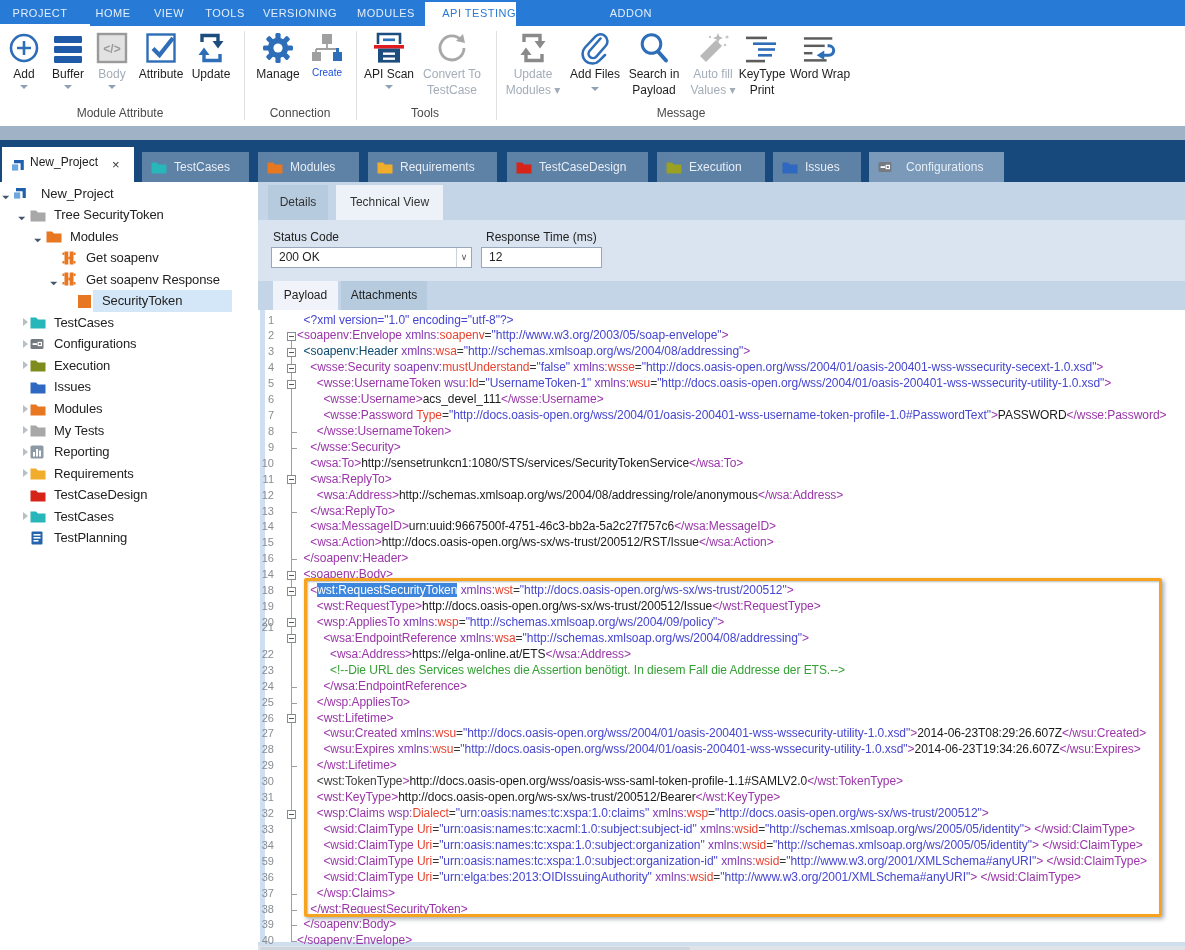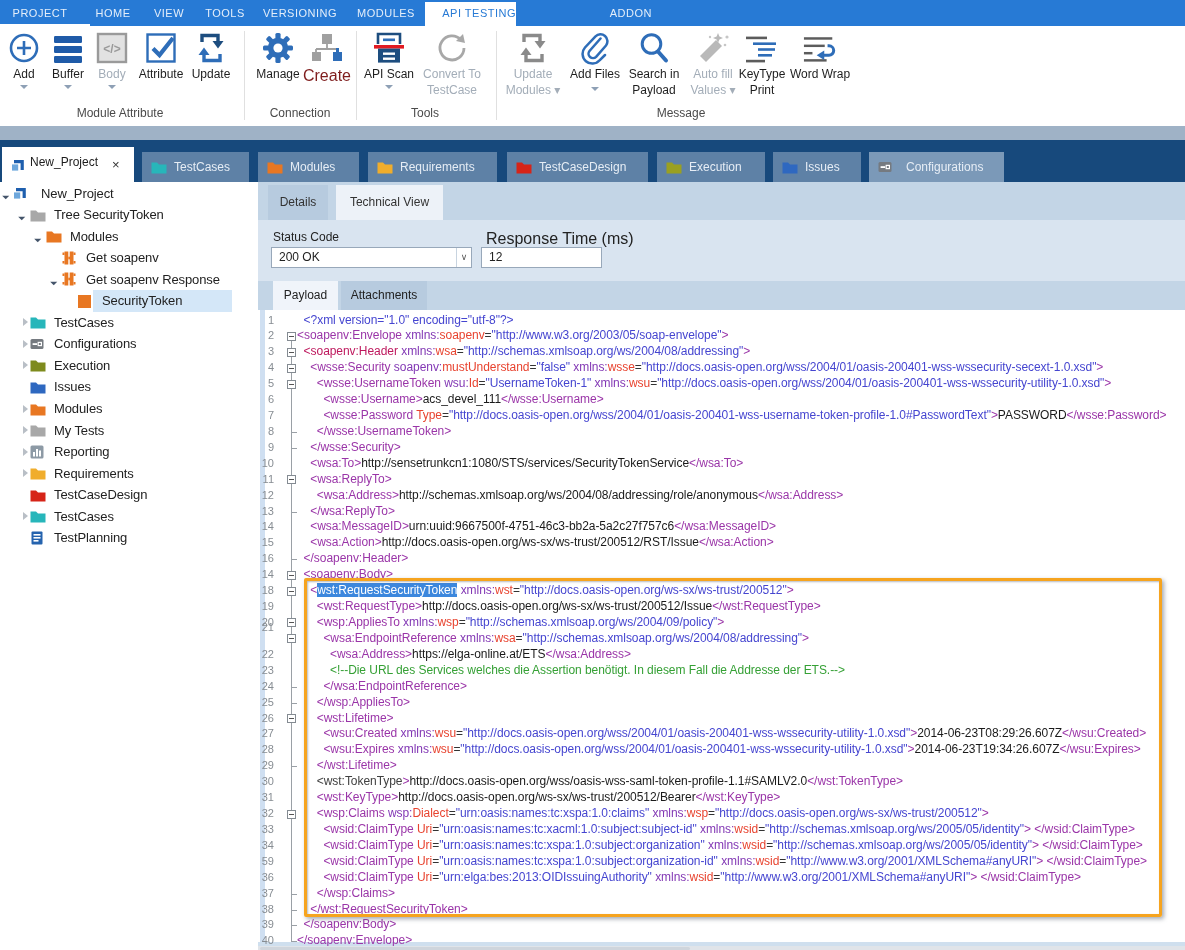--- a/index.html
+++ b/index.html
@@ -88,21 +88,21 @@
 <div style="position:absolute;left:218px;top:67px;width:120px;text-align:center;font-size:12px;color:#1e1e1e">Manage</div>
 <div style="position:absolute;left:310px;top:31px;width:34px;height:34px;display:flex;align-items:center;justify-content:center">
     <svg width="32" height="32" viewBox="0 0 32 32" style="">
       <rect x="11" y="2" width="10" height="10" fill="#a0a0a0"></rect>
       <path d="M16 12v5M5 17h22M5 17v3M27 17v3" stroke="#a0a0a0" stroke-width="1.8" fill="none"></path>
       <rect x="1" y="20" width="9" height="9" fill="#a0a0a0"></rect>
       <rect x="22" y="20" width="9" height="9" fill="#2e6db8"></rect>
       <rect x="25" y="16" width="3" height="4" fill="#2e6db8"></rect>
     </svg>
   </div>
-<div style="position:absolute;left:267px;top:67px;width:120px;text-align:center;font-size:16px;color:#7f1d1d">Create</div>
+<div style="position:absolute;left:267px;top:67px;width:120px;text-align:center;font-size:10px;color:#1d4ed8">Create</div>
 <div style="position:absolute;left:372px;top:31px;width:34px;height:34px;display:flex;align-items:center;justify-content:center">
     <svg width="34" height="34" viewBox="0 0 34 34" style="">
       <path d="M6 13 L6 3 L28 3 L28 13" fill="none" stroke="#1d4d7f" stroke-width="2.6"></path>
       <rect x="11" y="7.5" width="12" height="2.6" fill="#2e6db8"></rect>
       <rect x="2" y="14" width="30" height="3.6" fill="#e11b22"></rect>
       <rect x="6" y="17.6" width="22" height="14" fill="#1d4d7f"></rect>
       <rect x="11" y="21.5" width="12" height="2.4" fill="#fff"></rect>
       <rect x="11" y="26.5" width="12" height="2.4" fill="#fff"></rect>
     </svg>
   </div>
@@ -316,21 +316,21 @@
       <rect x="3.5" y="3" width="7" height="1.6" fill="#fff"></rect>
       <rect x="3.5" y="6" width="7" height="1.6" fill="#fff"></rect>
       <rect x="3.5" y="9" width="5" height="1.6" fill="#fff"></rect>
     </svg></div>
 <div class="trow" style="left:54px;top:527.3000000000001px">TestPlanning</div>
 <div class="abs" style="left:258px;top:182px;width:927px;height:38px;background:#c3d5e6"></div>
 <div class="abs" style="left:268px;top:185px;width:60px;height:35px;background:#b7cbdf;font-size:12px;color:#333;text-align:center;line-height:35px">Details</div>
 <div class="abs" style="left:336px;top:185px;width:107px;height:35px;background:#edf2f8;font-size:12px;color:#333;text-align:center;line-height:35px">Technical View</div>
 <div class="abs" style="left:258px;top:220px;width:927px;height:61px;background:#d9e4f0"></div>
 <div class="abs" style="left:273px;top:230px;font-size:12px;color:#222">Status Code</div>
-<div class="abs" style="left:486px;top:230px;font-size:16px;color:#222">Response Time (ms)</div>
+<div class="abs" style="left:486px;top:230px;font-size:12px;color:#222">Response Time (ms)</div>
 <div class="abs" style="left:271px;top:247px;width:201px;height:21px;background:#fff;border:1px solid #98a8ba"></div>
 <div class="abs" style="left:279px;top:250px;font-size:12px;color:#222">200 OK</div>
 <div class="abs" style="left:456px;top:248px;width:15px;height:19px;border-left:1px solid #c8d4e0;font-size:9px;color:#555;text-align:center;line-height:19px">∨</div>
 <div class="abs" style="left:481px;top:247px;width:121px;height:21px;background:#fff;border:1px solid #98a8ba"></div>
 <div class="abs" style="left:489px;top:250px;font-size:12px;color:#222">12</div>
 <div class="abs" style="left:258px;top:281px;width:927px;height:29px;background:#c3d5e6"></div>
 <div class="abs" style="left:273px;top:281px;width:65px;height:29px;background:#f0f4fa;font-size:12px;color:#222;text-align:center;line-height:29px">Payload</div>
 <div class="abs" style="left:341px;top:281px;width:86px;height:29px;background:#b7cbdf;font-size:12px;color:#222;text-align:center;line-height:29px">Attachments</div>
 <div class="abs" style="left:258px;top:310px;width:927px;height:632px;background:#fff"></div>
 <div style="position:absolute;left:260px;top:310px;width:5px;height:632px;background:#cfdfF1"></div>
@@ -414,21 +414,21 @@
 <div class="ln" style="top:821.94px">33</div>
 <div class="ln" style="top:837.86px">34</div>
 <div class="ln" style="top:853.78px">59</div>
 <div class="ln" style="top:869.70px">36</div>
 <div class="ln" style="top:885.62px">37</div>
 <div class="ln" style="top:901.54px">38</div>
 <div class="ln" style="top:917.46px">39</div>
 <div class="ln" style="top:933.38px">40</div>
 <div class="cl" style="top:312.50px;left:303.6px"><i style="color:#4545d0">&lt;?xml version="1.0" encoding="utf-8"?&gt;</i></div>
 <div class="cl" style="top:328.42px;left:297.0px"><i style="color:#9a35a8">&lt;soapenv:Envelope</i> <i style="color:#8339b5">xmlns:</i><i style="color:#e8432f">soapenv</i><i style="color:#333333">=</i><i style="color:#4545d0">"http://www.w3.org/2003/05/soap-envelope"</i><i style="color:#9a35a8">&gt;</i></div>
-<div class="cl" style="top:344.34px;left:303.6px"><i style="color:#be185d">&lt;soapenv:Header</i> <i style="color:#8339b5">xmlns:</i><i style="color:#e8432f">wsa</i><i style="color:#333333">=</i><i style="color:#4545d0">"http://schemas.xmlsoap.org/ws/2004/08/addressing"</i><i style="color:#9a35a8">&gt;</i></div>
+<div class="cl" style="top:344.34px;left:303.6px"><i style="color:#0c4a6e">&lt;soapenv:Header</i> <i style="color:#8339b5">xmlns:</i><i style="color:#e8432f">wsa</i><i style="color:#333333">=</i><i style="color:#4545d0">"http://schemas.xmlsoap.org/ws/2004/08/addressing"</i><i style="color:#9a35a8">&gt;</i></div>
 <div class="cl" style="top:360.26px;left:310.2px"><i style="color:#9a35a8">&lt;wsse:Security</i> <i style="color:#8339b5">soapenv:</i><i style="color:#e8432f">mustUnderstand</i><i style="color:#333333">=</i><i style="color:#4545d0">"false"</i> <i style="color:#8339b5">xmlns:</i><i style="color:#e8432f">wsse</i><i style="color:#333333">=</i><i style="color:#4545d0">"http://docs.oasis-open.org/wss/2004/01/oasis-200401-wss-wssecurity-secext-1.0.xsd"</i><i style="color:#9a35a8">&gt;</i></div>
 <div class="cl" style="top:376.18px;left:316.8px"><i style="color:#9a35a8">&lt;wsse:UsernameToken</i> <i style="color:#8339b5">wsu:</i><i style="color:#e8432f">Id</i><i style="color:#333333">=</i><i style="color:#4545d0">"UsernameToken-1"</i> <i style="color:#8339b5">xmlns:</i><i style="color:#e8432f">wsu</i><i style="color:#333333">=</i><i style="color:#4545d0">"http://docs.oasis-open.org/wss/2004/01/oasis-200401-wss-wssecurity-utility-1.0.xsd"</i><i style="color:#9a35a8">&gt;</i></div>
 <div class="cl" style="top:392.10px;left:323.4px"><i style="color:#9a35a8">&lt;wsse:Username</i><i style="color:#9a35a8">&gt;</i><i style="color:#1a1a1a">acs_devel_111</i><i style="color:#9a35a8">&lt;/wsse:Username</i><i style="color:#9a35a8">&gt;</i></div>
 <div class="cl" style="top:408.02px;left:323.4px"><i style="color:#9a35a8">&lt;wsse:Password</i> <i style="color:#e8432f">Type</i><i style="color:#333333">=</i><i style="color:#4545d0">"http://docs.oasis-open.org/wss/2004/01/oasis-200401-wss-username-token-profile-1.0#PasswordText"</i><i style="color:#9a35a8">&gt;</i><i style="color:#1a1a1a">PASSWORD</i><i style="color:#9a35a8">&lt;/wsse:Password</i><i style="color:#9a35a8">&gt;</i></div>
 <div class="cl" style="top:423.94px;left:316.8px"><i style="color:#9a35a8">&lt;/wsse:UsernameToken</i><i style="color:#9a35a8">&gt;</i></div>
 <div class="cl" style="top:439.86px;left:310.2px"><i style="color:#9a35a8">&lt;/wsse:Security</i><i style="color:#9a35a8">&gt;</i></div>
 <div class="cl" style="top:455.78px;left:310.2px"><i style="color:#9a35a8">&lt;wsa:To</i><i style="color:#9a35a8">&gt;</i><i style="color:#1a1a1a">http://sensetrunkcn1:1080/STS/services/SecurityTokenService</i><i style="color:#9a35a8">&lt;/wsa:To</i><i style="color:#9a35a8">&gt;</i></div>
 <div class="cl" style="top:471.70px;left:310.2px"><i style="color:#9a35a8">&lt;wsa:ReplyTo</i><i style="color:#9a35a8">&gt;</i></div>
 <div class="cl" style="top:487.62px;left:316.8px"><i style="color:#9a35a8">&lt;wsa:Address</i><i style="color:#9a35a8">&gt;</i><i style="color:#1a1a1a">http://schemas.xmlsoap.org/ws/2004/08/addressing/role/anonymous</i><i style="color:#9a35a8">&lt;/wsa:Address</i><i style="color:#9a35a8">&gt;</i></div>
 <div class="cl" style="top:503.54px;left:310.2px"><i style="color:#9a35a8">&lt;/wsa:ReplyTo</i><i style="color:#9a35a8">&gt;</i></div>

